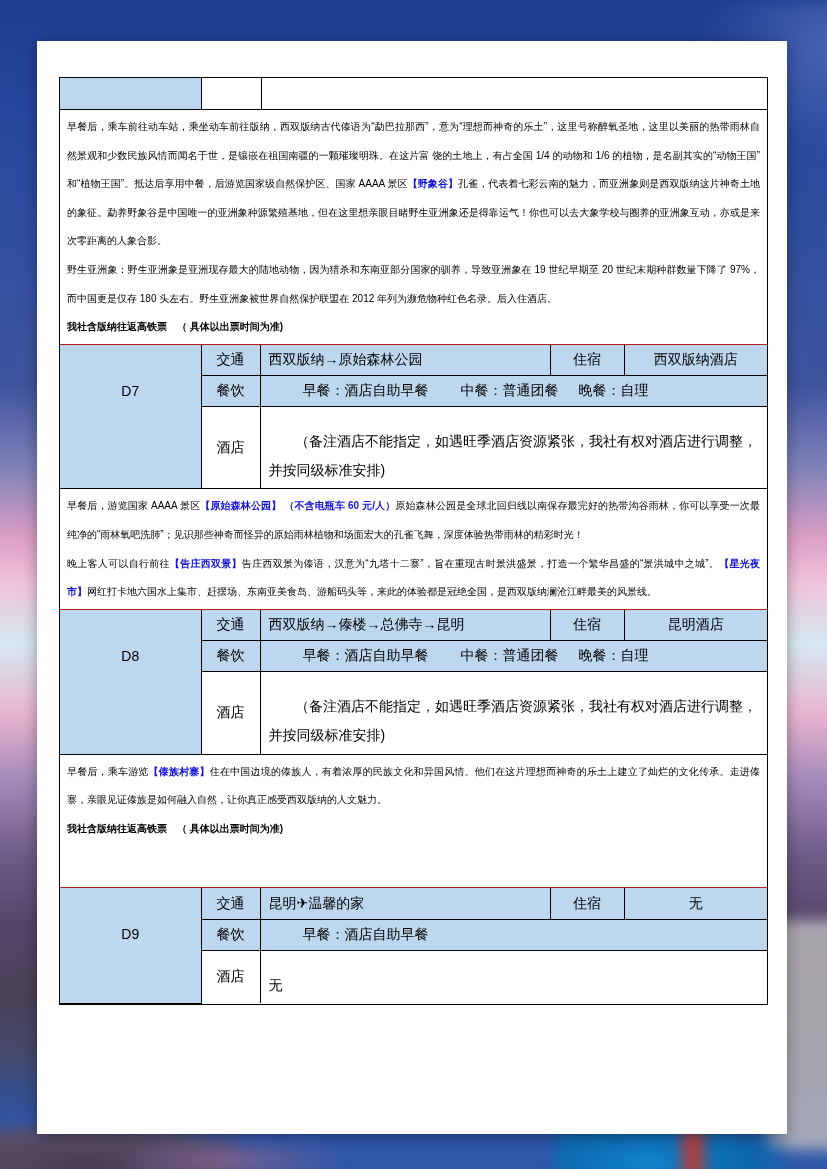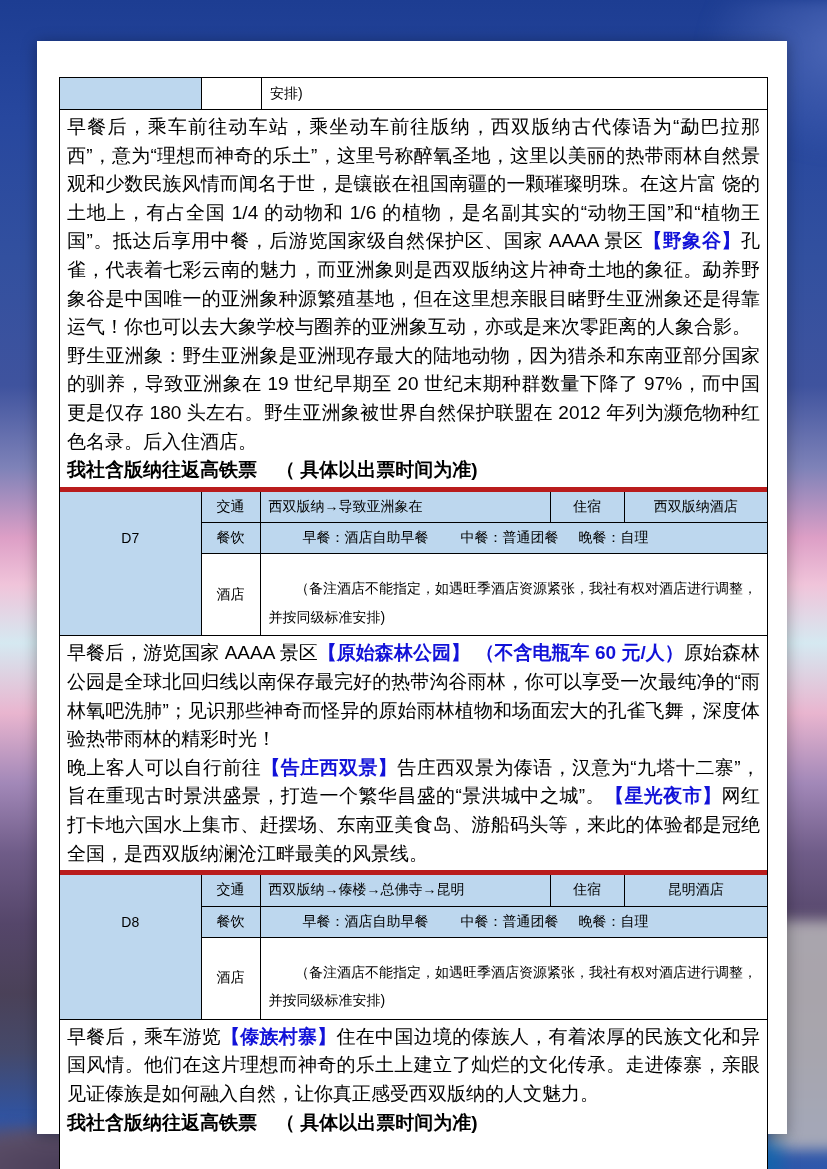--- a/index.html
+++ b/index.html
@@ -29,21 +29,21 @@
   .bigtable{
     position:absolute;left:22px;top:36px;width:709px;
     border:1px solid #000;box-sizing:border-box;background:#fff;
     color:#000;
   }
   .carry-row{display:flex;height:31px;border-bottom:1px solid #000;}
   .carry-d{width:141px;border-right:1px solid #000;background:var(--cellblue);}
   .carry-lbl{width:59px;border-right:1px solid #000;}
   .carry-note{flex:1;display:flex;align-items:center;padding-left:8px;font-size:14px;}
 
-  .desc{padding:3px 7px 2px 7px;border-bottom:5px solid #b91c1c;font-size:19px;line-height:28.6px;text-align:justify;}
+  .desc{padding:3px 7px 2px 7px;border-bottom:1px solid #b91c1c;font-size:10px;line-height:28.6px;text-align:justify;}
   .desc p{margin:0;}
   .desc .boldline{font-weight:bold;}
   .hl{color:var(--hlblue);font-weight:bold;}
   .gap-bottom{padding-bottom:44px;}
 
   table.day{border-collapse:collapse;table-layout:fixed;width:100%;border-bottom:1px solid #000;}
   .bigtable > :last-child{border-bottom:none;}
   table.day td{border:1px solid #000;font-size:14px;box-sizing:border-box;}
   table.day td:first-child{border-left:none;}
   table.day tr td:last-child{border-right:none;}
@@ -75,42 +75,41 @@
 <div class="blob blob-red"></div>
 <div class="blob blob-darkleft"></div>
 <div class="blob blob-flowers"></div>
 
 <div class="page">
   <div class="bigtable">
 
     <div class="carry-row">
       <div class="carry-d"></div>
       <div class="carry-lbl"></div>
-      <div class="carry-note">安排)</div>
     </div>
 
     <div class="desc">
       <p><span>早餐后，乘车前往动车站，乘坐动车前往版纳，西双版纳古代傣语为“勐巴拉那西”，意为“理想而神奇的乐土”，这里号称醉氧圣地，这里以美丽的热带雨林自然景观和少数民族风情而闻名于世，是镶嵌在祖国南疆的一颗璀璨明珠。在这片富 饶的土地上，有占全国 1/4 的动物和 1/6 的植物，是名副其实的“动物王国”和“植物王国”。抵达后享用中餐，后游览国家级自然保护区、国家 AAAA 景区</span><span class="hl">【野象谷】</span><span>孔雀，代表着七彩云南的魅力，而亚洲象则是西双版纳这片神奇土地的象征。勐养野象谷是中国唯一的亚洲象种源繁殖基地，但在这里想亲眼目睹野生亚洲象还是得靠运气！你也可以去大象学校与圈养的亚洲象互动，亦或是来次零距离的人象合影。</span></p>
       <p><span>野生亚洲象：野生亚洲象是亚洲现存最大的陆地动物，因为猎杀和东南亚部分国家的驯养，导致亚洲象在 19 世纪早期至 20 世纪末期种群数量下降了 97%，而中国更是仅存 180 头左右。野生亚洲象被世界自然保护联盟在 2012 年列为濒危物种红色名录。后入住酒店。</span></p>
       <p class="boldline">我社含版纳往返高铁票　（ 具体以出票时间为准)</p>
     </div>
 
     <table class="day">
       <colgroup>
           <col style="width:141px">
           <col style="width:59px">
           <col style="width:290px">
           <col style="width:74px">
           <col>
         </colgroup>
       <tbody>
           <tr>
         <td class="dcol" rowspan="3">D7</td>
         <td class="lbl blue">交通</td>
-        <td class="route blue">西双版纳→导致亚洲象在</td>
+        <td class="route blue">西双版纳→原始森林公园</td>
         <td class="lbl blue">住宿</td>
         <td class="hname blue">西双版纳酒店</td>
       </tr>
       <tr>
         <td class="lbl blue">餐饮</td>
         <td class="meals blue" colspan="3">
           <span class="meal-b">早餐：酒店自助早餐</span><span class="meal-l">中餐：普通团餐</span><span>晚餐：自理</span>
         </td>
       </tr>
       <tr class="noterow">

